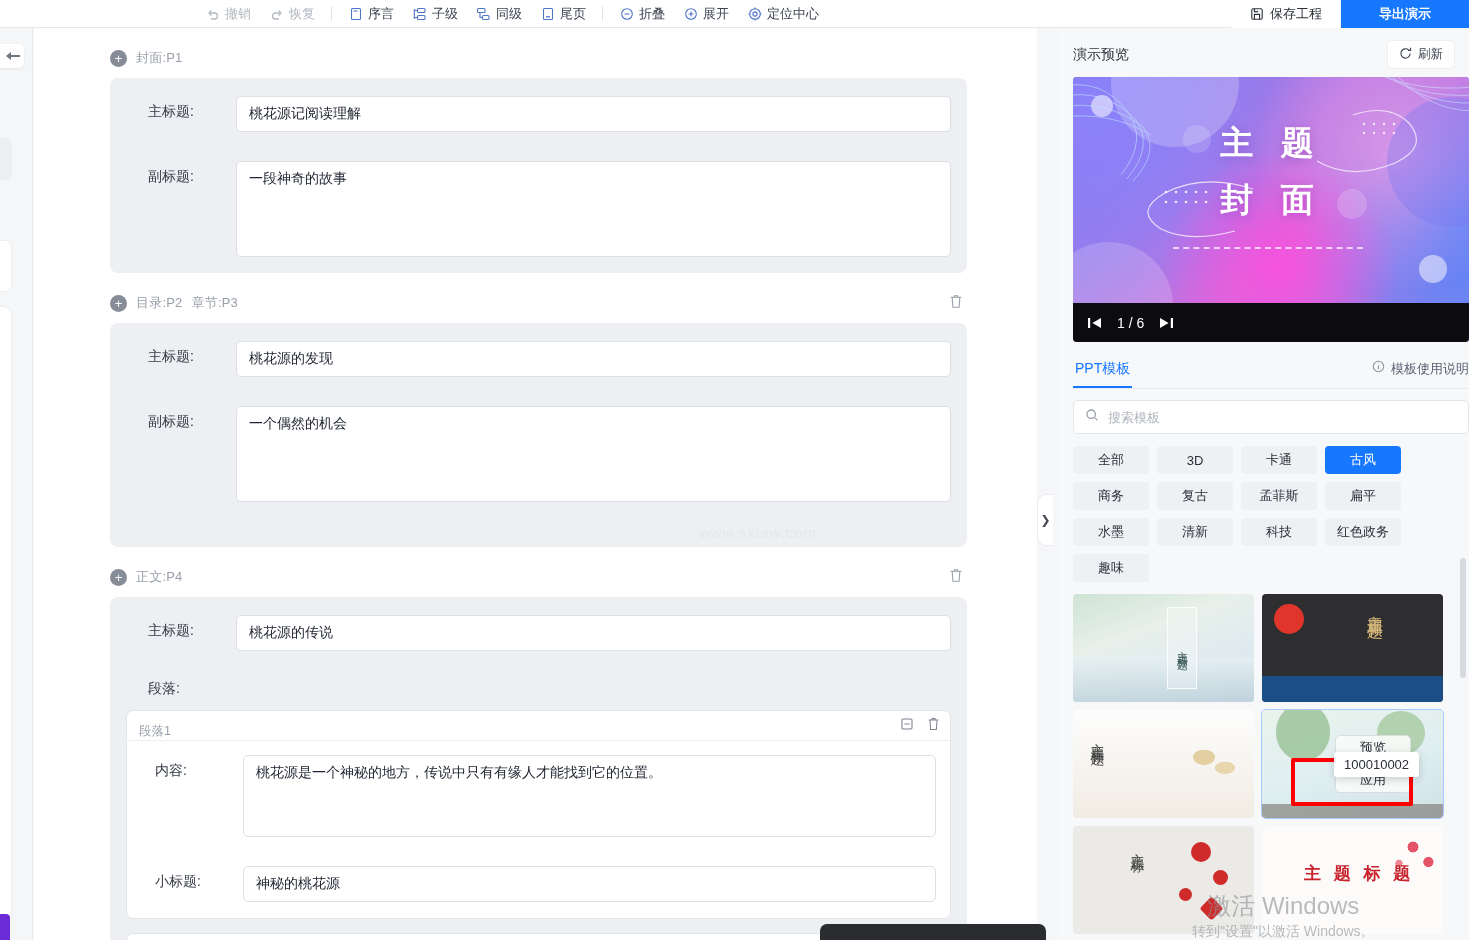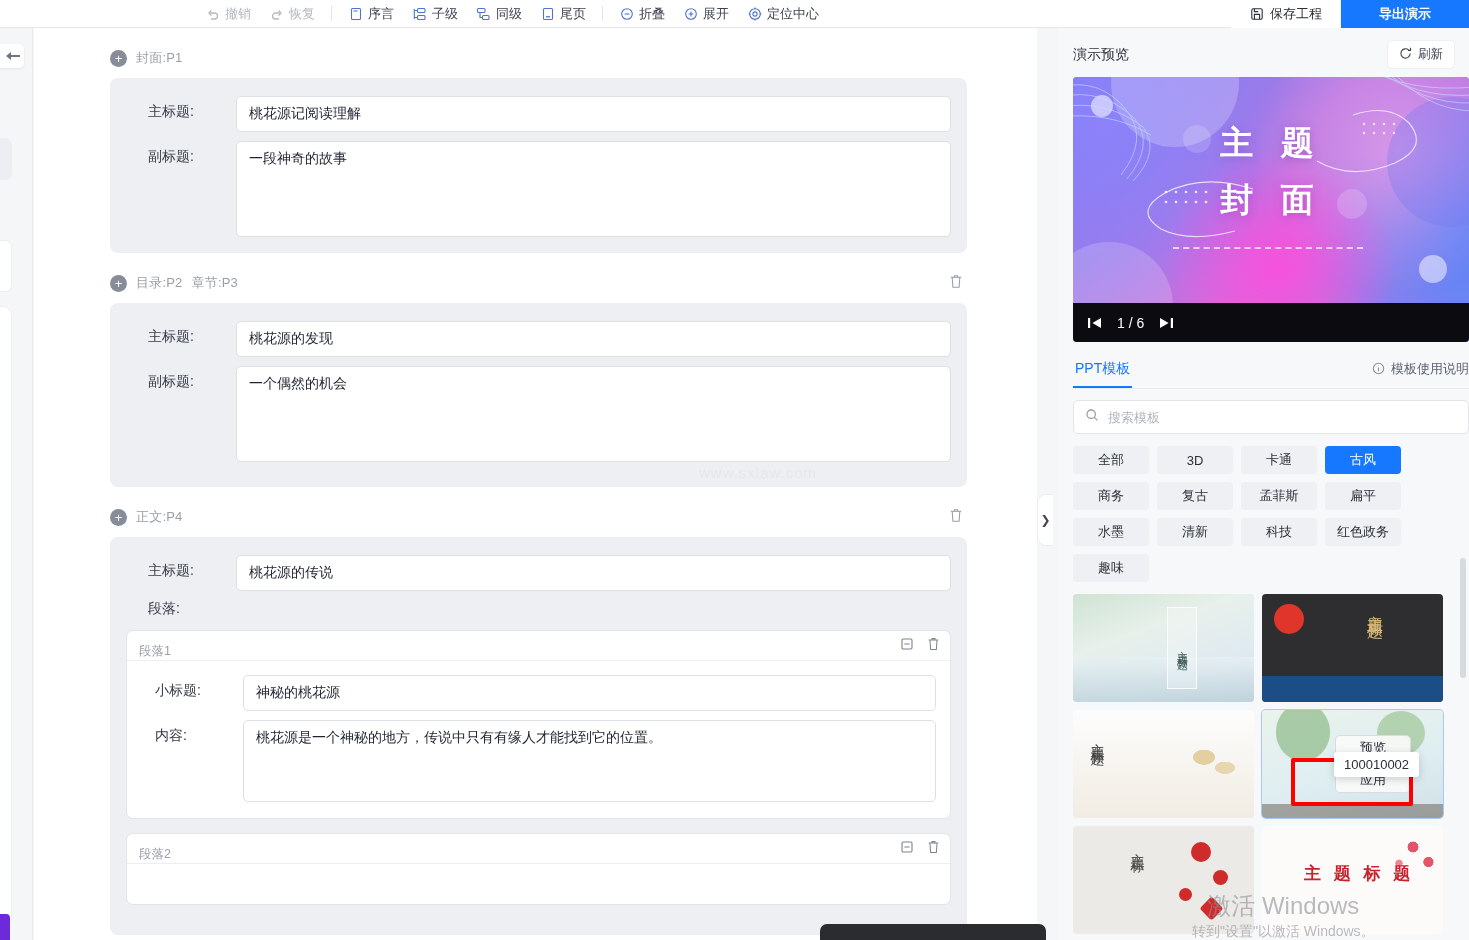--- a/index.html
+++ b/index.html
@@ -64,21 +64,21 @@
     display: flex; align-items: center; justify-content: center; cursor: pointer; flex: none;
   }
   .sec-title { font-size: 13px; color: #9aa0aa; letter-spacing: .2px; }
   .sec-title .gap { display: inline-block; width: 9px; }
   .del-ico { position: absolute; right: 4px; top: 11px; cursor: pointer; color: #9aa0aa; }
 
   .panel {
     background: #edeff2; border-radius: 8px; padding: 18px 16px 16px 16px;
     position: relative;
   }
-  .row { display: flex; align-items: flex-start; margin-bottom: 9px; }
+  .row { display: flex; align-items: flex-start; margin-bottom: 29px; }
   .row:last-child { margin-bottom: 0; }
   .lbl { width: 110px; padding-left: 22px; font-size: 14px; color: #353a45; padding-top: 7px; flex: none; }
   .field {
     flex: 1; background: #ffffff; border: 1px solid #dcdfe4; border-radius: 5px;
     font-size: 14px; color: #1f2430; padding: 8px 12px; min-height: 32px;
   }
   .field.ta { min-height: 96px; }
   .field.ta2 { min-height: 82px; }
 
   .sub-lbl { font-size: 14px; color: #353a45; padding-left: 22px; margin-bottom: 12px; }
@@ -169,21 +169,21 @@
 
   .tabs-row {
     display: flex; align-items: center; justify-content: space-between;
     margin: 14px 0 0 15px; padding-right: 0px; border-bottom: 1px solid #e9ebee;
     width: 396px;
   }
   .tab-active {
     font-size: 14px; color: #1677ff; padding: 4px 2px 8px 2px;
     border-bottom: 2px solid #1677ff; cursor: pointer;
   }
-  .tpl-help { display: flex; align-items: flex-end; gap: 6px; font-size: 13px; color: #5b6170; cursor: pointer; padding-bottom: 6px; }
+  .tpl-help { display: flex; align-items: flex-start; gap: 6px; font-size: 13px; color: #5b6170; cursor: pointer; padding-bottom: 6px; }
 
   .search-wrap { margin: 11px 0 0 15px; width: 396px; }
   .search-box {
     display: flex; align-items: center; gap: 9px;
     border: 1px solid #e3e5e9; border-radius: 5px; background: #fff;
     padding: 7px 11px; cursor: text;
   }
   .search-box input {
     border: none; outline: none; font-size: 13px; color: #2b2f38;
     width: 100%; font-family: inherit; background: transparent;
@@ -491,26 +491,26 @@
                 <svg width="13" height="14" viewBox="0 0 14 15" fill="none" stroke="#7d848f" stroke-width="1.1">
                   <path d="M1.8 3.3 H12.2"></path>
                     <path d="M5.4 3.3 V1.7 H8.6 V3.3"></path>
                   <path d="M3.2 3.3 L3.9 13.3 H10.1 L10.8 3.3"></path>
                 </svg>
               </span>
             </div>
           </div>
           <div class="para-body">
             <div class="row">
+              <div class="lbl">内容:</div>
+              <div class="field ta2">桃花源是一个神秘的地方，传说中只有有缘人才能找到它的位置。</div>
+            </div>
+            <div class="row">
               <div class="lbl">小标题:</div>
               <div class="field">神秘的桃花源</div>
-            </div>
-            <div class="row">
-              <div class="lbl">内容:</div>
-              <div class="field ta2">桃花源是一个神秘的地方，传说中只有有缘人才能找到它的位置。</div>
             </div>
           </div>
         </div>
 
         <div class="para-card">
           <div class="para-head">
             <div class="t">段落2</div>
             <div class="para-actions">
               <span class="mini-ico">
                 <svg width="12" height="12" viewBox="0 0 12 12" fill="none" stroke="#7d848f" stroke-width="1.1">

